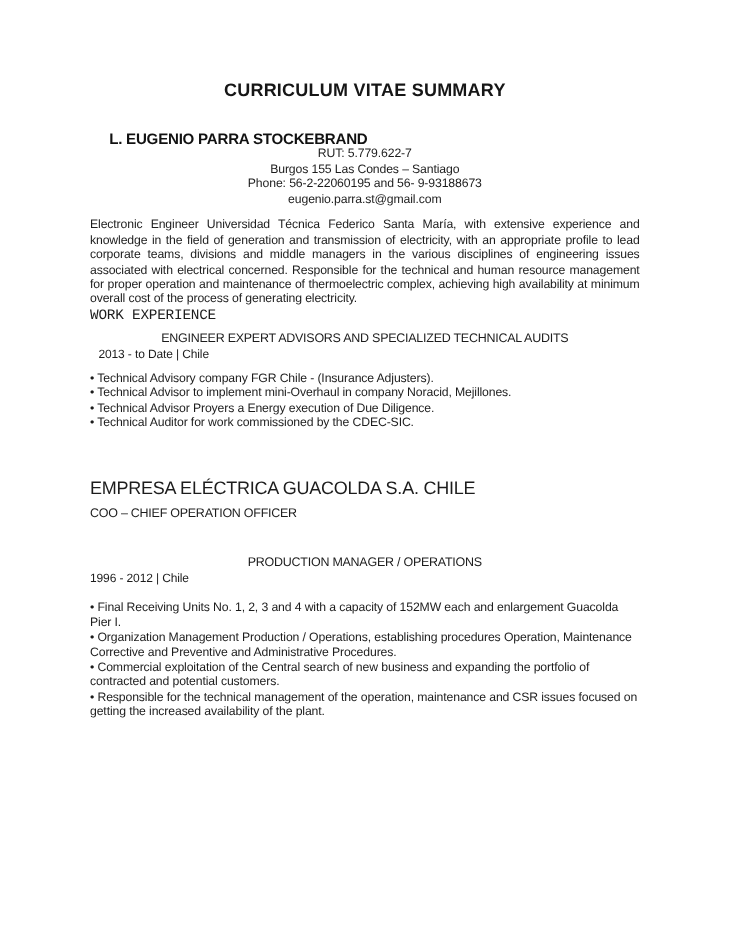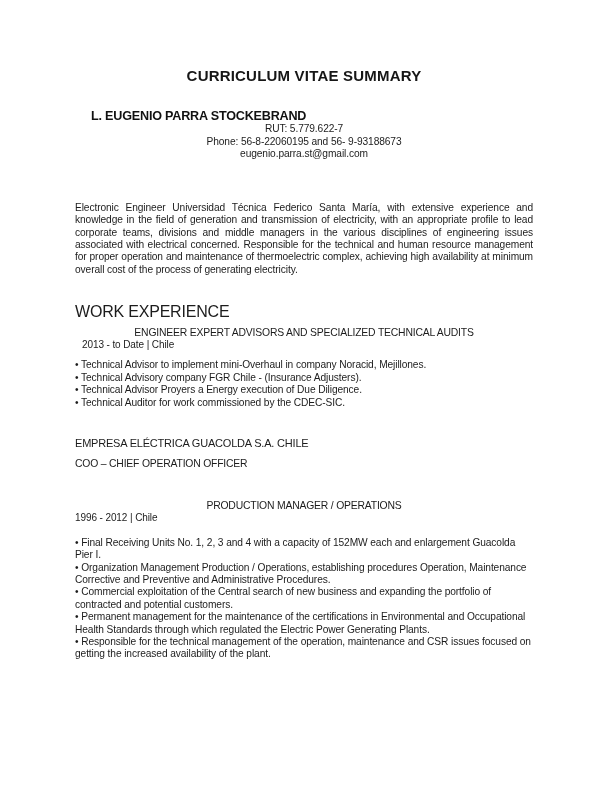--- a/index.html
+++ b/index.html
@@ -20,89 +20,88 @@
   }
   .contact-block{margin-top:25px;}
   .person-name{
     font-size:12.6px;font-weight:bold;letter-spacing:-0.2px;
     line-height:14px;color:#111;padding-left:16px;
   }
   .contact-line{
     font-size:10.2px;line-height:12.6px;letter-spacing:-0.1px;text-align:center;
   }
   .summary-para{
-    margin-top:41px;
+    margin-top:9px;
     font-size:10.2px;line-height:12.4px;letter-spacing:-0.1px;
     text-align:justify;
   }
   .section-heading{
-    margin-top:30px;
-    font-size:16px;letter-spacing:-0.2px;line-height:12.4px;
+    font-size:12px;letter-spacing:-0.2px;line-height:12.4px;font-family:Liberation Mono, monospace;
   }
   .job-title{
     margin-top:8px;
     font-size:10.4px;letter-spacing:-0.2px;line-height:12.4px;text-align:center;
   }
   .job-period{
     font-size:10px;line-height:12.4px;letter-spacing:-0.1px;
   }
   .job-period.indent{padding-left:7px;}
   .bullet-list{margin-top:8px;}
   .bullet-list.second{margin-top:12px;}
   .bullet-item{
     font-size:10.2px;line-height:12.4px;letter-spacing:-0.1px;
     text-align:left;
   }
   .company-name{
-    margin-top:28px;
-    font-size:11px;letter-spacing:-0.2px;line-height:12.4px;
+    margin-top:42px;
+    font-size:15px;letter-spacing:-0.2px;line-height:12.4px;
   }
   .company-role{
     margin-top:9px;
     font-size:10.4px;letter-spacing:-0.2px;line-height:12.4px;
   }
   .job-entry.second .job-title{margin-top:29px;}
 </style>
 </head>
 <body>
 
 <div class="page">
 
   <p class="doc-title">CURRICULUM VITAE SUMMARY</p>
 
   <div class="contact-block">
     <p class="person-name">L. EUGENIO PARRA STOCKEBRAND</p>
     <p class="contact-line">RUT: 5.779.622-7</p>
-    <p class="contact-line">Phone: 56-8-22060195 and 56- 9-93188673</p>
+    <p class="contact-line">Burgos 155 Las Condes – Santiago</p>
+    <p class="contact-line">Phone: 56-2-22060195 and 56- 9-93188673</p>
     <p class="contact-line">eugenio.parra.st@gmail.com</p>
   </div>
 
   <p class="summary-para">Electronic Engineer Universidad Técnica Federico Santa María, with extensive experience and knowledge in the field of generation and transmission of electricity, with an appropriate profile to lead corporate teams, divisions and middle managers in the various disciplines of engineering issues associated with electrical concerned. Responsible for the technical and human resource management for proper operation and maintenance of thermoelectric complex, achieving high availability at minimum overall cost of the process of generating electricity.</p>
 
   <p class="section-heading">WORK EXPERIENCE</p>
 
   <div class="job-entry first">
     <p class="job-title">ENGINEER EXPERT ADVISORS AND SPECIALIZED TECHNICAL AUDITS</p>
     <p class="job-period indent">2013 - to Date | Chile</p>
     <div class="bullet-list">
+      <p class="bullet-item">• Technical Advisory company FGR Chile - (Insurance Adjusters).</p>
       <p class="bullet-item">• Technical Advisor to implement mini-Overhaul in company Noracid, Mejillones.</p>
-      <p class="bullet-item">• Technical Advisory company FGR Chile - (Insurance Adjusters).</p>
       <p class="bullet-item">• Technical Advisor Proyers a Energy execution of Due Diligence.</p>
       <p class="bullet-item">• Technical Auditor for work commissioned by the CDEC-SIC.</p>
     </div>
   </div>
 
   <p class="company-name">EMPRESA ELÉCTRICA GUACOLDA S.A. CHILE</p>
   <p class="company-role">COO – CHIEF OPERATION OFFICER</p>
 
   <div class="job-entry second">
     <p class="job-title">PRODUCTION MANAGER / OPERATIONS</p>
     <p class="job-period">1996 - 2012 | Chile</p>
     <div class="bullet-list second">
       <p class="bullet-item">• Final Receiving Units No. 1, 2, 3 and 4 with a capacity of 152MW each and enlargement Guacolda Pier I.</p>
       <p class="bullet-item">• Organization Management Production / Operations, establishing procedures Operation, Maintenance Corrective and Preventive and Administrative Procedures.</p>
       <p class="bullet-item">• Commercial exploitation of the Central search of new business and expanding the portfolio of contracted and potential customers.</p>
-      <p class="bullet-item">• Permanent management for the maintenance of the certifications in Environmental and Occupational Health Standards through which regulated the Electric Power Generating Plants.</p>
       <p class="bullet-item">• Responsible for the technical management of the operation, maintenance and CSR issues focused on getting the increased availability of the plant.</p>
     </div>
   </div>
 
 </div>
 
 </body></html>

